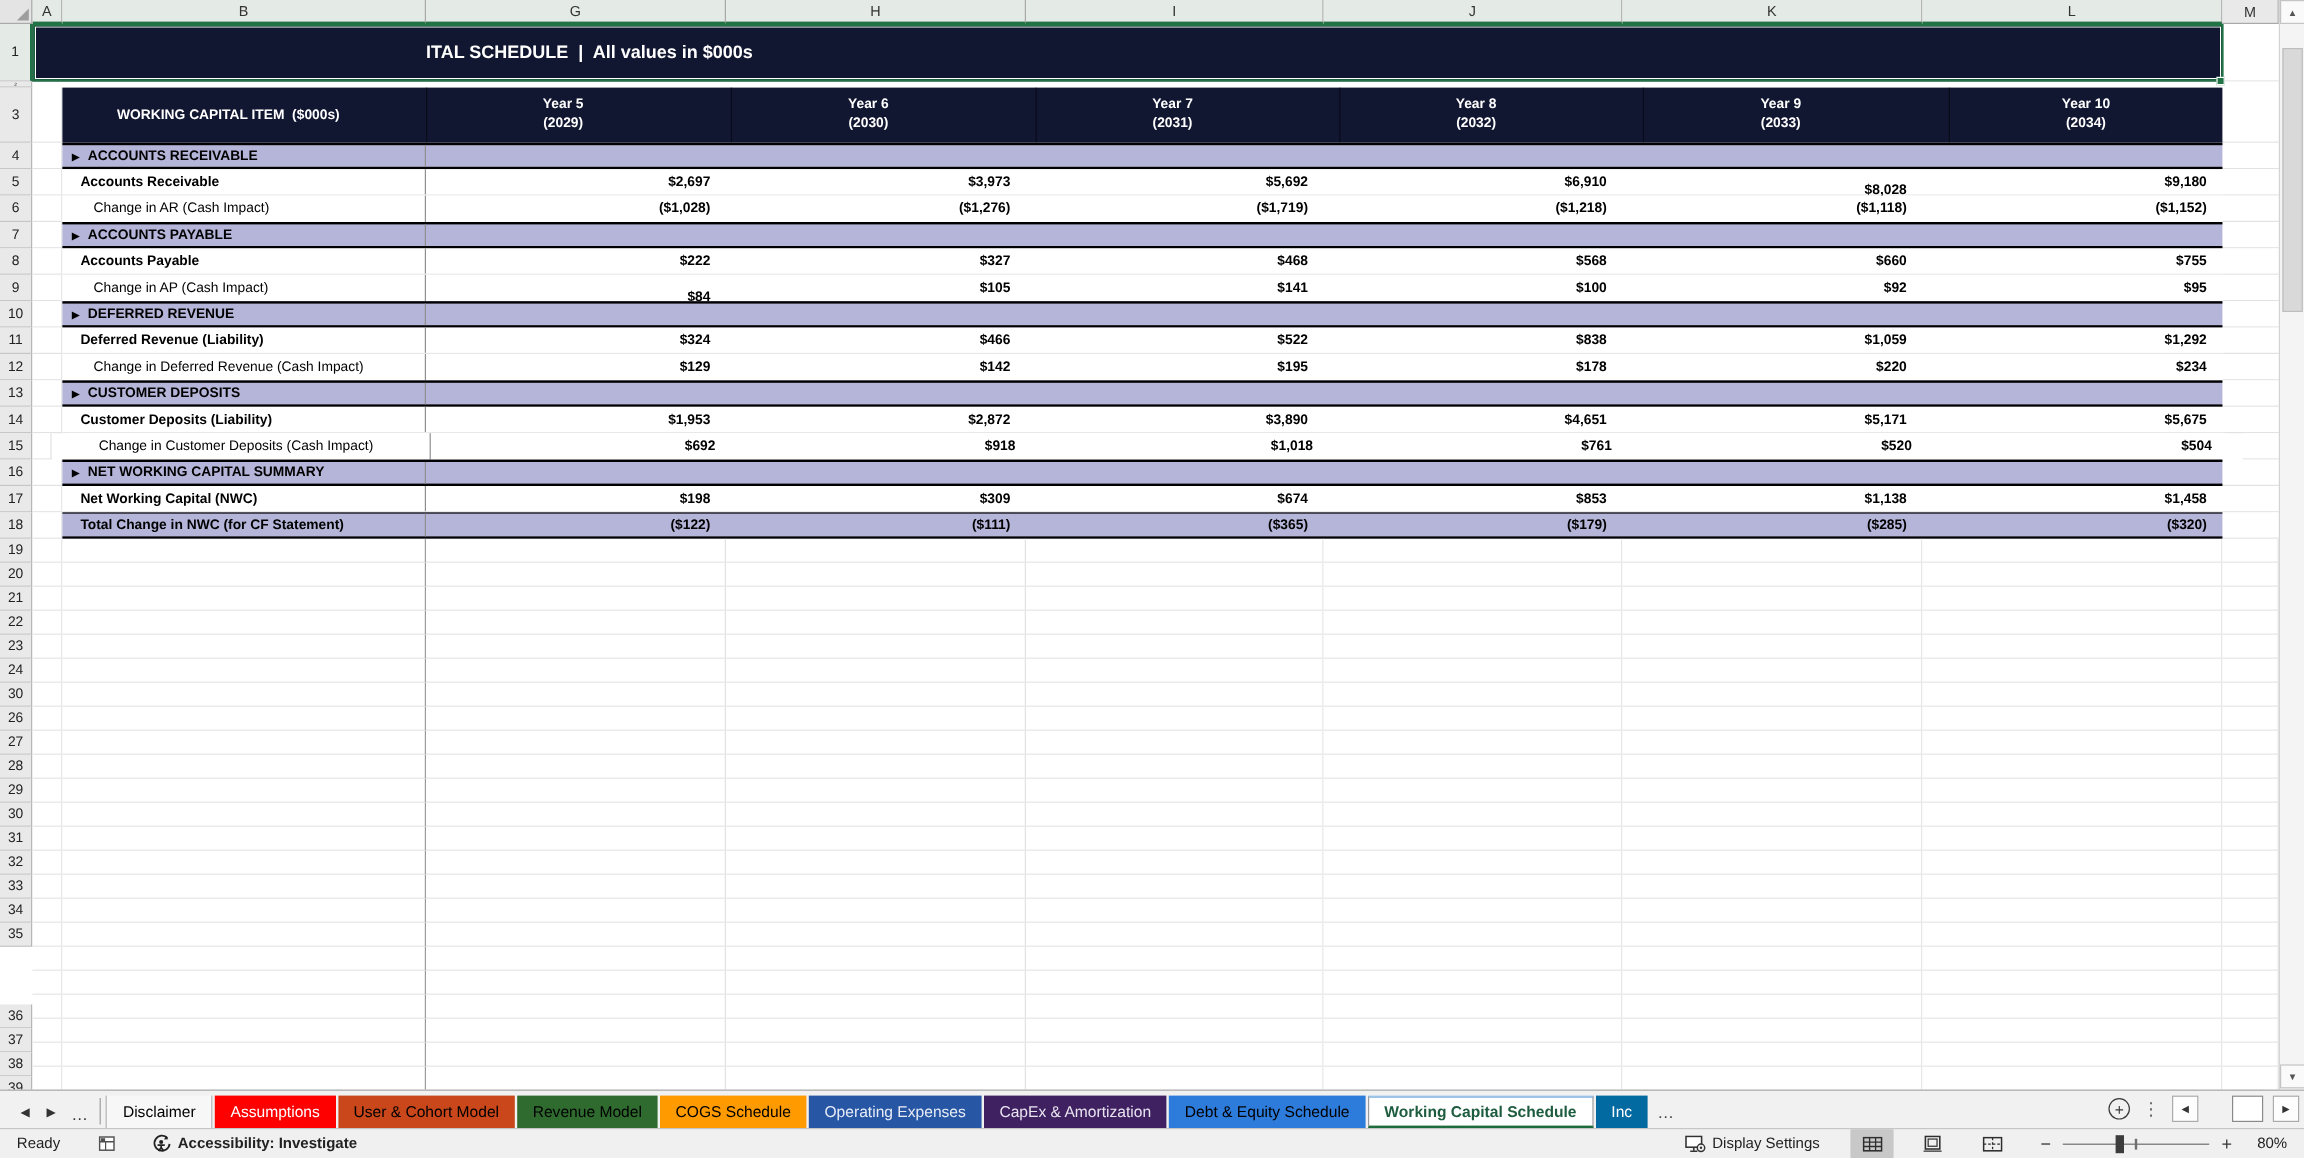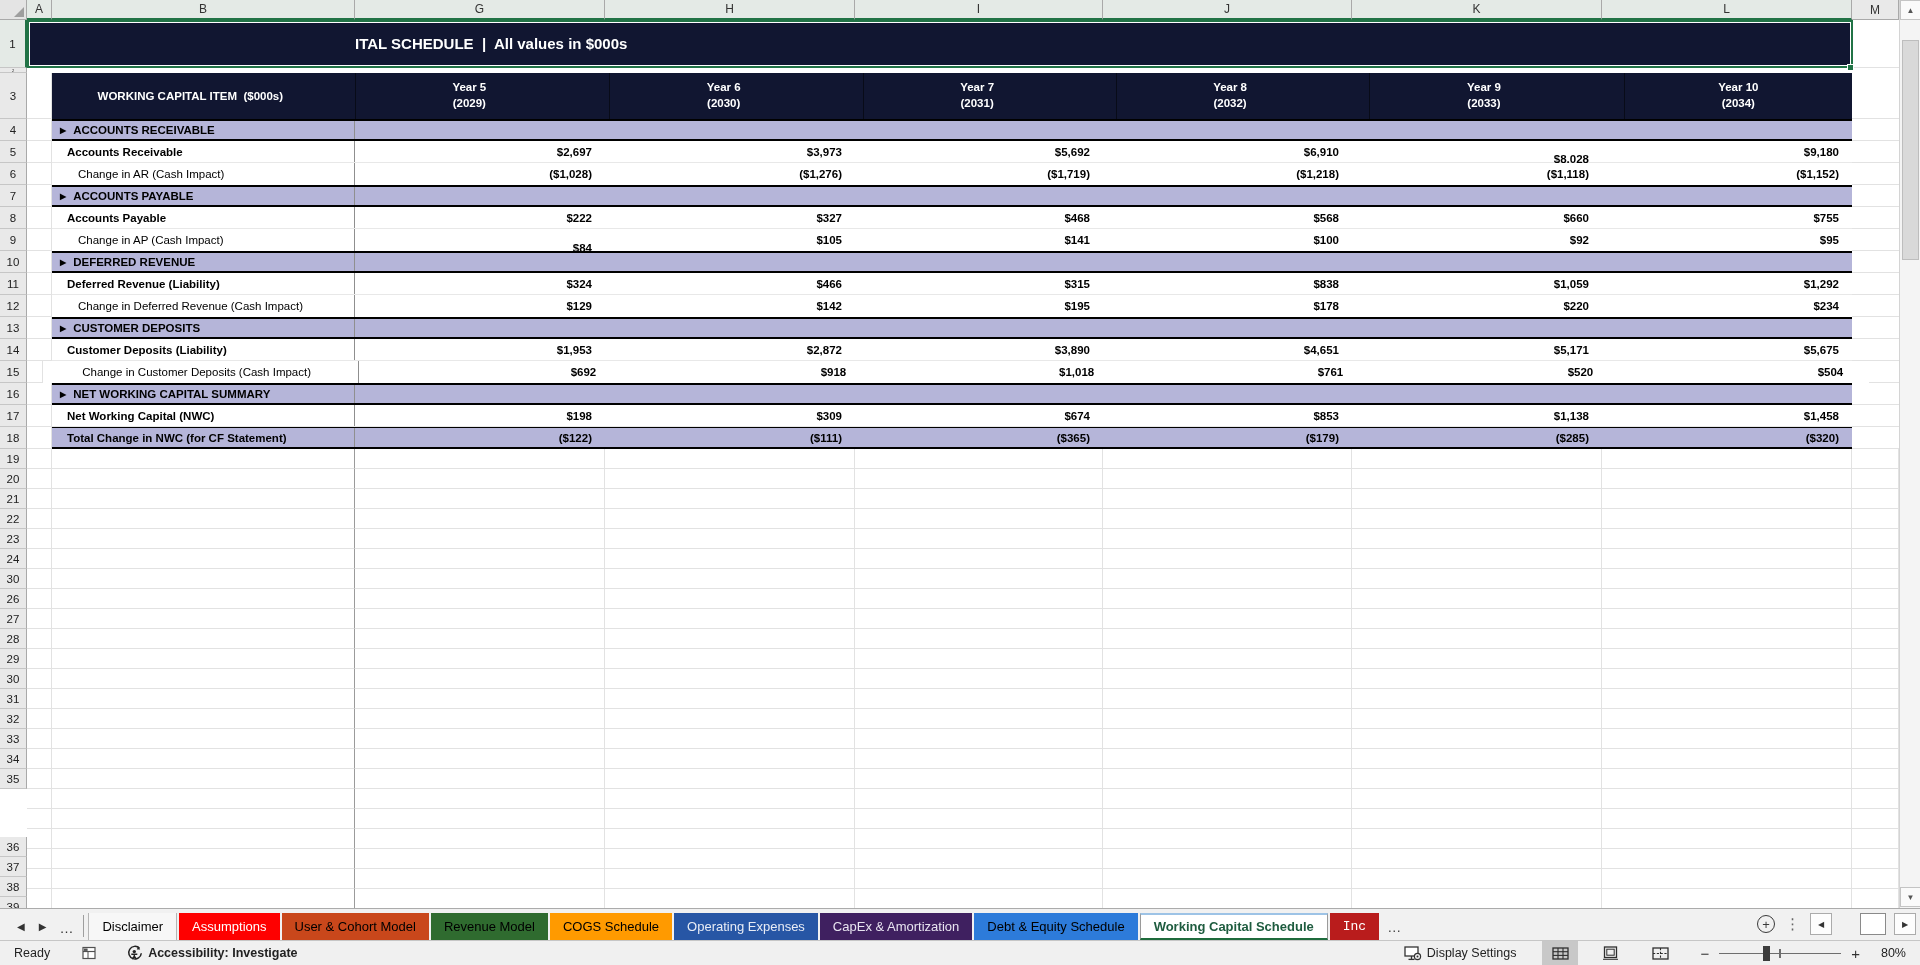--- a/index.html
+++ b/index.html
@@ -296,21 +296,21 @@
           <div class="filler"></div>
         </div>
         <div class="mcell" style="width: 47px;"></div>
       </div>
       <div class="trow" style="height: 22px;">
         <div class="acell" style="width: 25px;"></div>
         <div class="span white rb-light">
           <div class="labelcell item" style="width: 303px;">Deferred Revenue (Liability)</div>
           <div class="vcell" style="width: 250px;">$324</div>
           <div class="vcell" style="width: 250px;">$466</div>
-          <div class="vcell" style="width: 248px;">$315</div>
+          <div class="vcell" style="width: 248px;">$522</div>
           <div class="vcell" style="width: 249px;">$838</div>
           <div class="vcell" style="width: 250px;">$1,059</div>
           <div class="vcell" style="width: 250px;">$1,292</div>
         </div>
         <div class="mcell" style="width: 47px;"></div>
       </div>
       <div class="trow" style="height: 22px;">
         <div class="acell" style="width: 25px;"></div>
         <div class="span white">
           <div class="labelcell change" style="width: 303px;">Change in Deferred Revenue (Cash Impact)</div>
@@ -670,21 +670,21 @@
     <div class="tabs">
         <div class="tab inactive-plain" style="background: rgb(247, 247, 247); color: rgb(0, 0, 0);">Disclaimer</div>
         <div class="tab" style="background: rgb(254, 0, 0); color: rgb(255, 255, 255);">Assumptions</div>
         <div class="tab" style="background: rgb(201, 71, 27); color: rgb(0, 0, 0);">User &amp; Cohort Model</div>
         <div class="tab" style="background: rgb(47, 107, 47); color: rgb(0, 0, 0);">Revenue Model</div>
         <div class="tab" style="background: rgb(255, 154, 0); color: rgb(0, 0, 0);">COGS Schedule</div>
         <div class="tab" style="background: rgb(39, 86, 165); color: rgb(232, 236, 245);">Operating Expenses</div>
         <div class="tab" style="background: rgb(63, 32, 96); color: rgb(232, 228, 240);">CapEx &amp; Amortization</div>
         <div class="tab" style="background: rgb(45, 123, 218); color: rgb(0, 0, 0);">Debt &amp; Equity Schedule</div>
         <div class="tab active" style="color: rgb(30, 92, 63);">Working Capital Schedule</div>
-        <div class="tab" style="background: #b91c1c; color: rgb(255, 255, 255); font-family: Liberation Mono, monospace;">Inc</div>
+        <div class="tab" style="background: #0369a1; color: rgb(255, 255, 255);">Inc</div>
       </div>
     <div class="tab-ellipsis">…</div>
     <div class="rightcluster">
       <div class="addsheet">+</div>
       <div class="kebab">⋮</div>
       <div class="hbtn">◀</div>
       <div class="htrack-gap"></div>
       <div class="hthumb"></div>
       <div class="hbtn">▶</div>
     </div>

